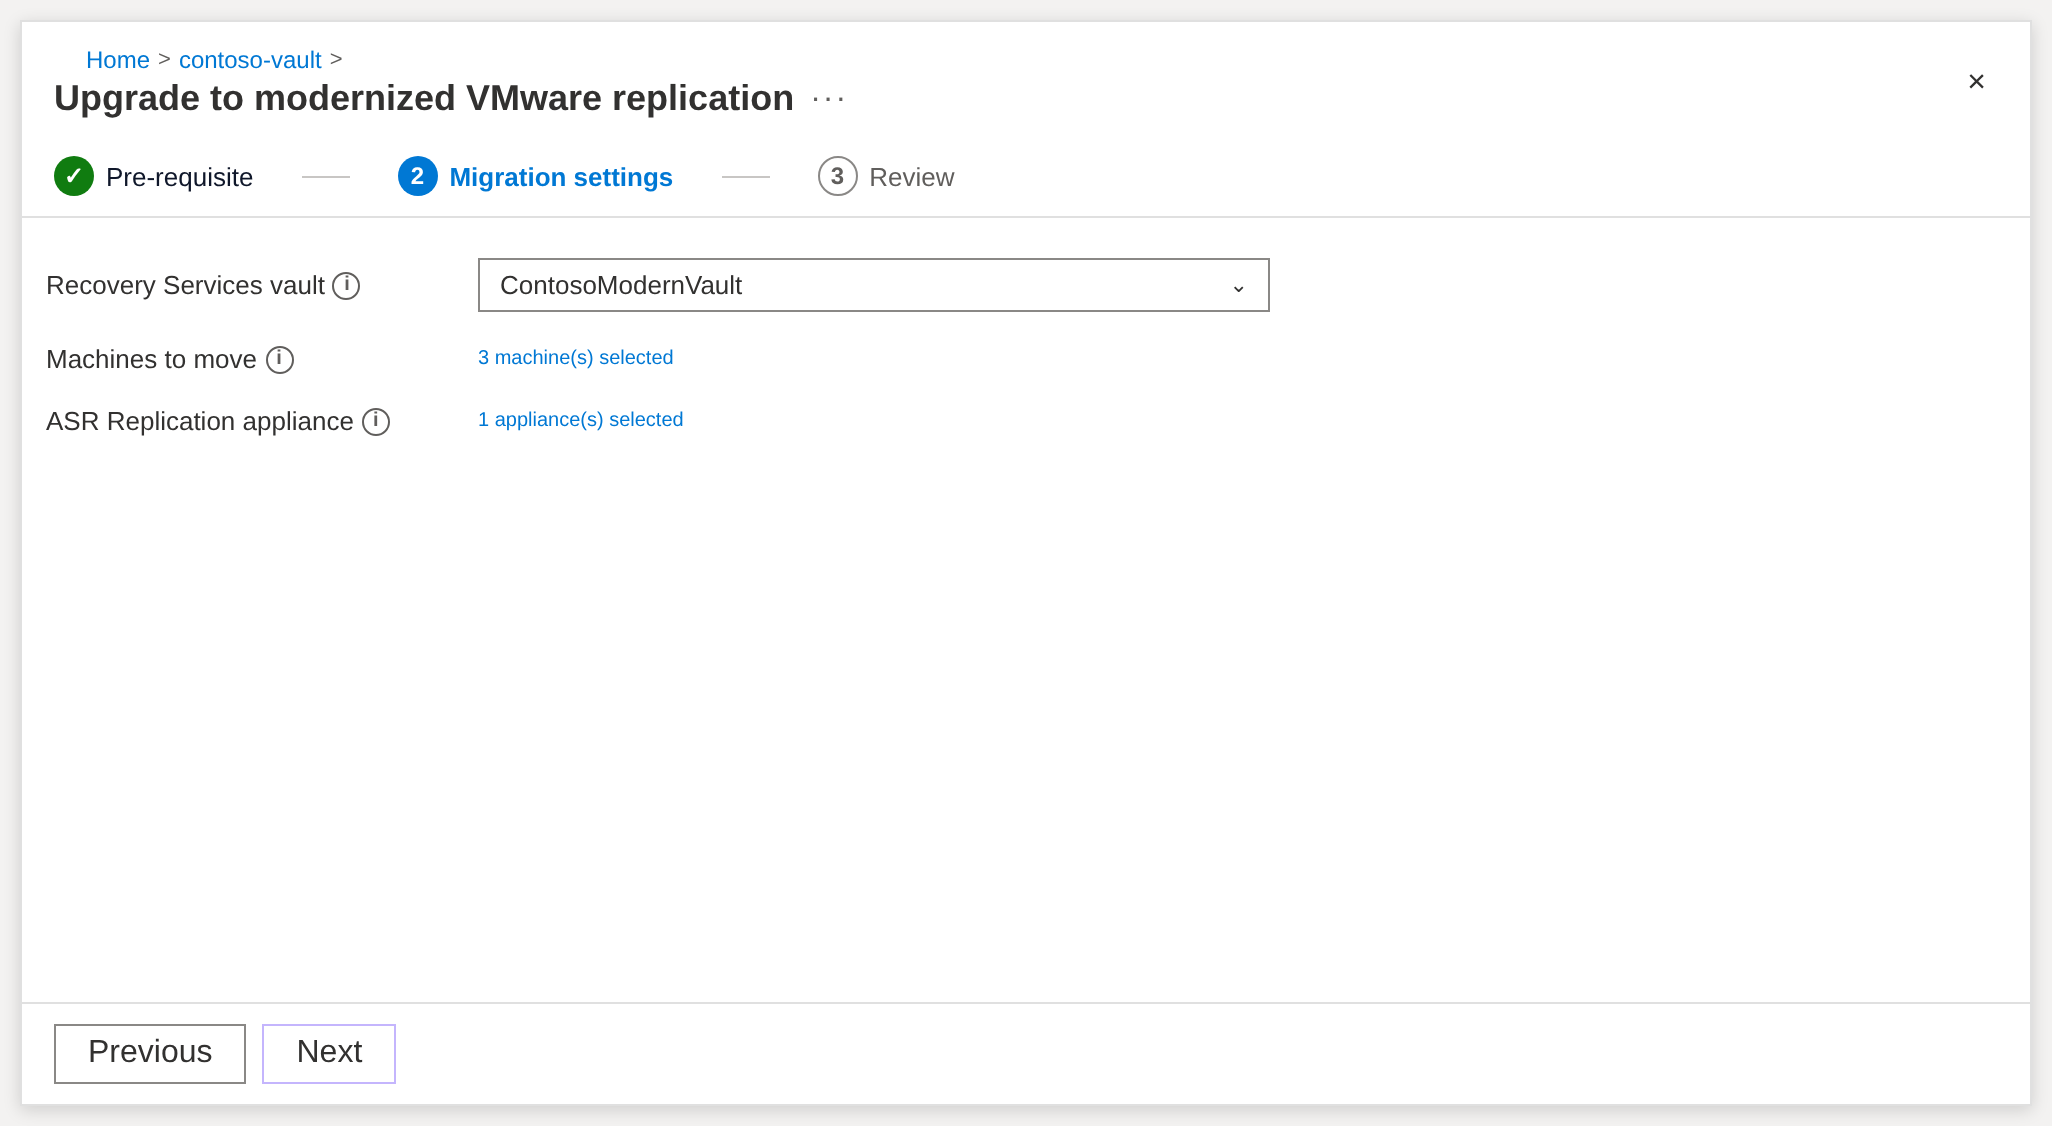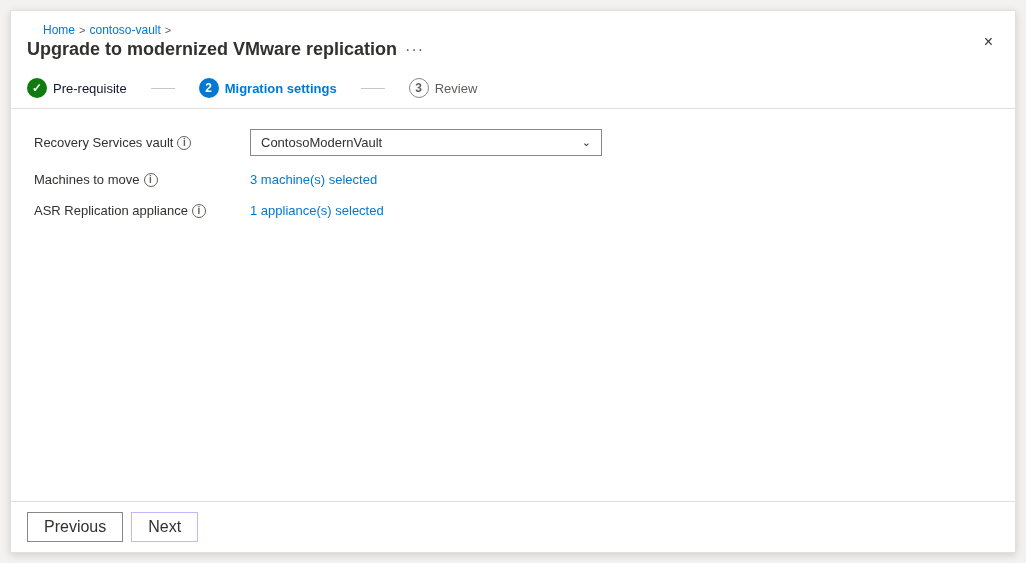--- a/index.html
+++ b/index.html
@@ -116,21 +116,21 @@
     .step-label-done { color: #0f172a; font-weight: 400; }
     .step-label-active { color: #0078d4; font-weight: 600; }
     .step-label-inactive { color: #605e5c; }
     .step-sep {
       width: 24px;
       height: 1px;
       background: #c8c6c4;
     }
     .modal-body {
       flex: 1;
-      padding: 20px 23px;
+      padding: 20px 12px;
       overflow-y: auto;
     }
     .form-row {
       display: flex;
       align-items: center;
       margin-bottom: 16px;
       gap: 16px;
     }
     .form-label {
       width: 200px;
@@ -154,39 +154,39 @@
       cursor: default;
       font-weight: 600;
       line-height: 1;
     }
     .form-control {
       display: flex;
       align-items: center;
       gap: 0;
     }
     .select-box {
-      width: 352px;
+      width: 396px;
       border: 1px solid #8a8886;
       padding: 5px 10px;
       font-size: 13px;
       background: #fff;
       display: flex;
       align-items: center;
       justify-content: space-between;
       cursor: pointer;
     }
     .select-chevron {
       font-size: 11px;
       color: #323130;
     }
     .link-text {
       color: #0078d4;
       text-decoration: none;
       cursor: pointer;
-      font-size: 13px;
+      font-size: 10px;
     }
     .modal-footer {
       display: flex;
       align-items: center;
       padding: 10px 16px;
       border-top: 1px solid #e0e0e0;
       gap: 8px;
     }
     .btn {
       padding: 5px 16px;

